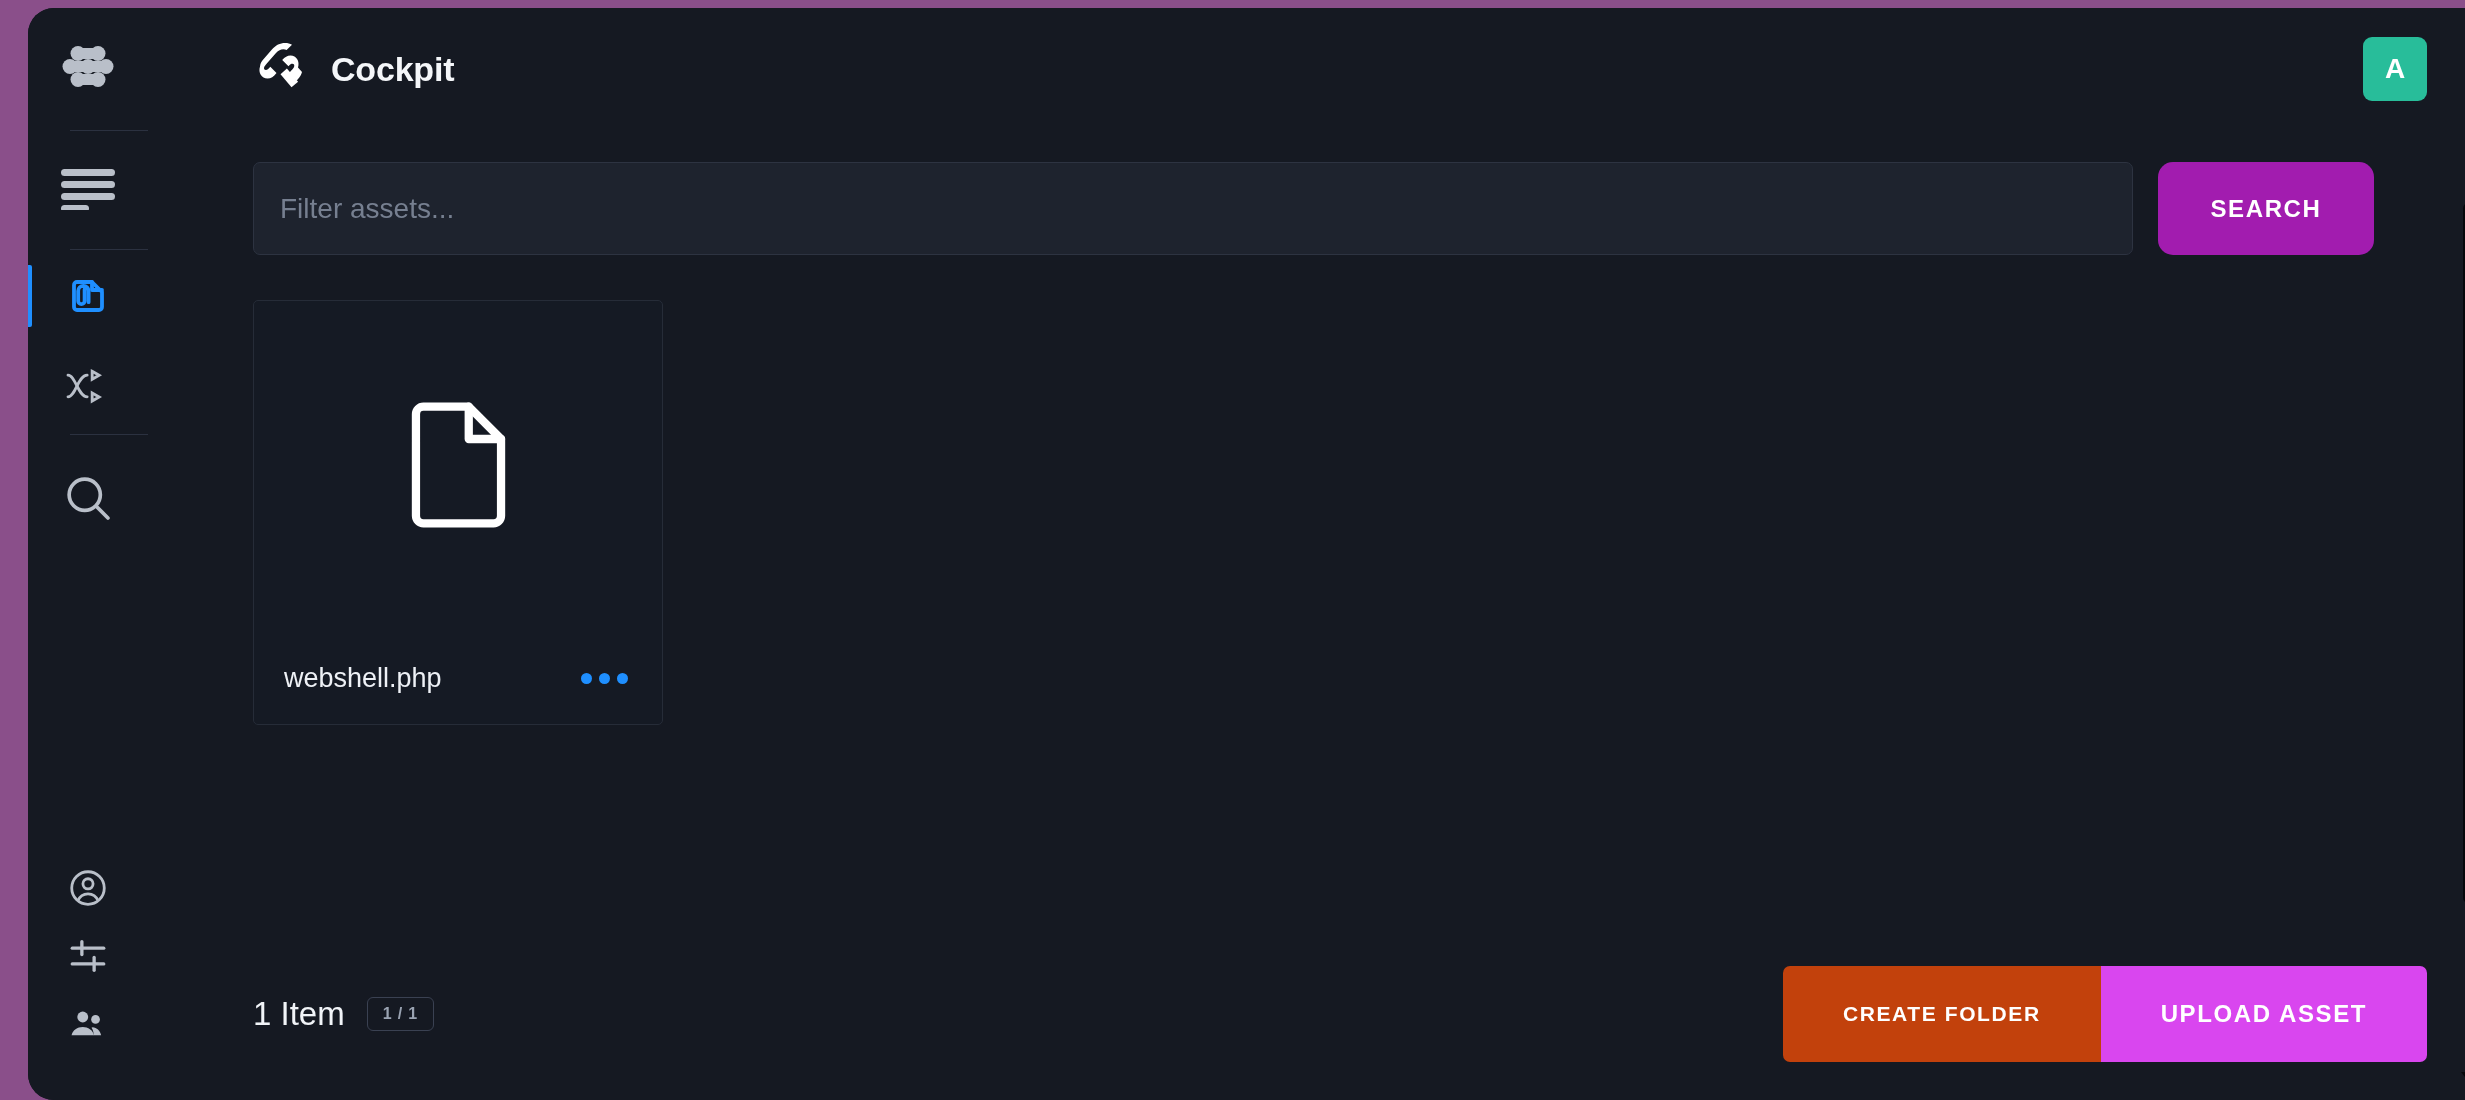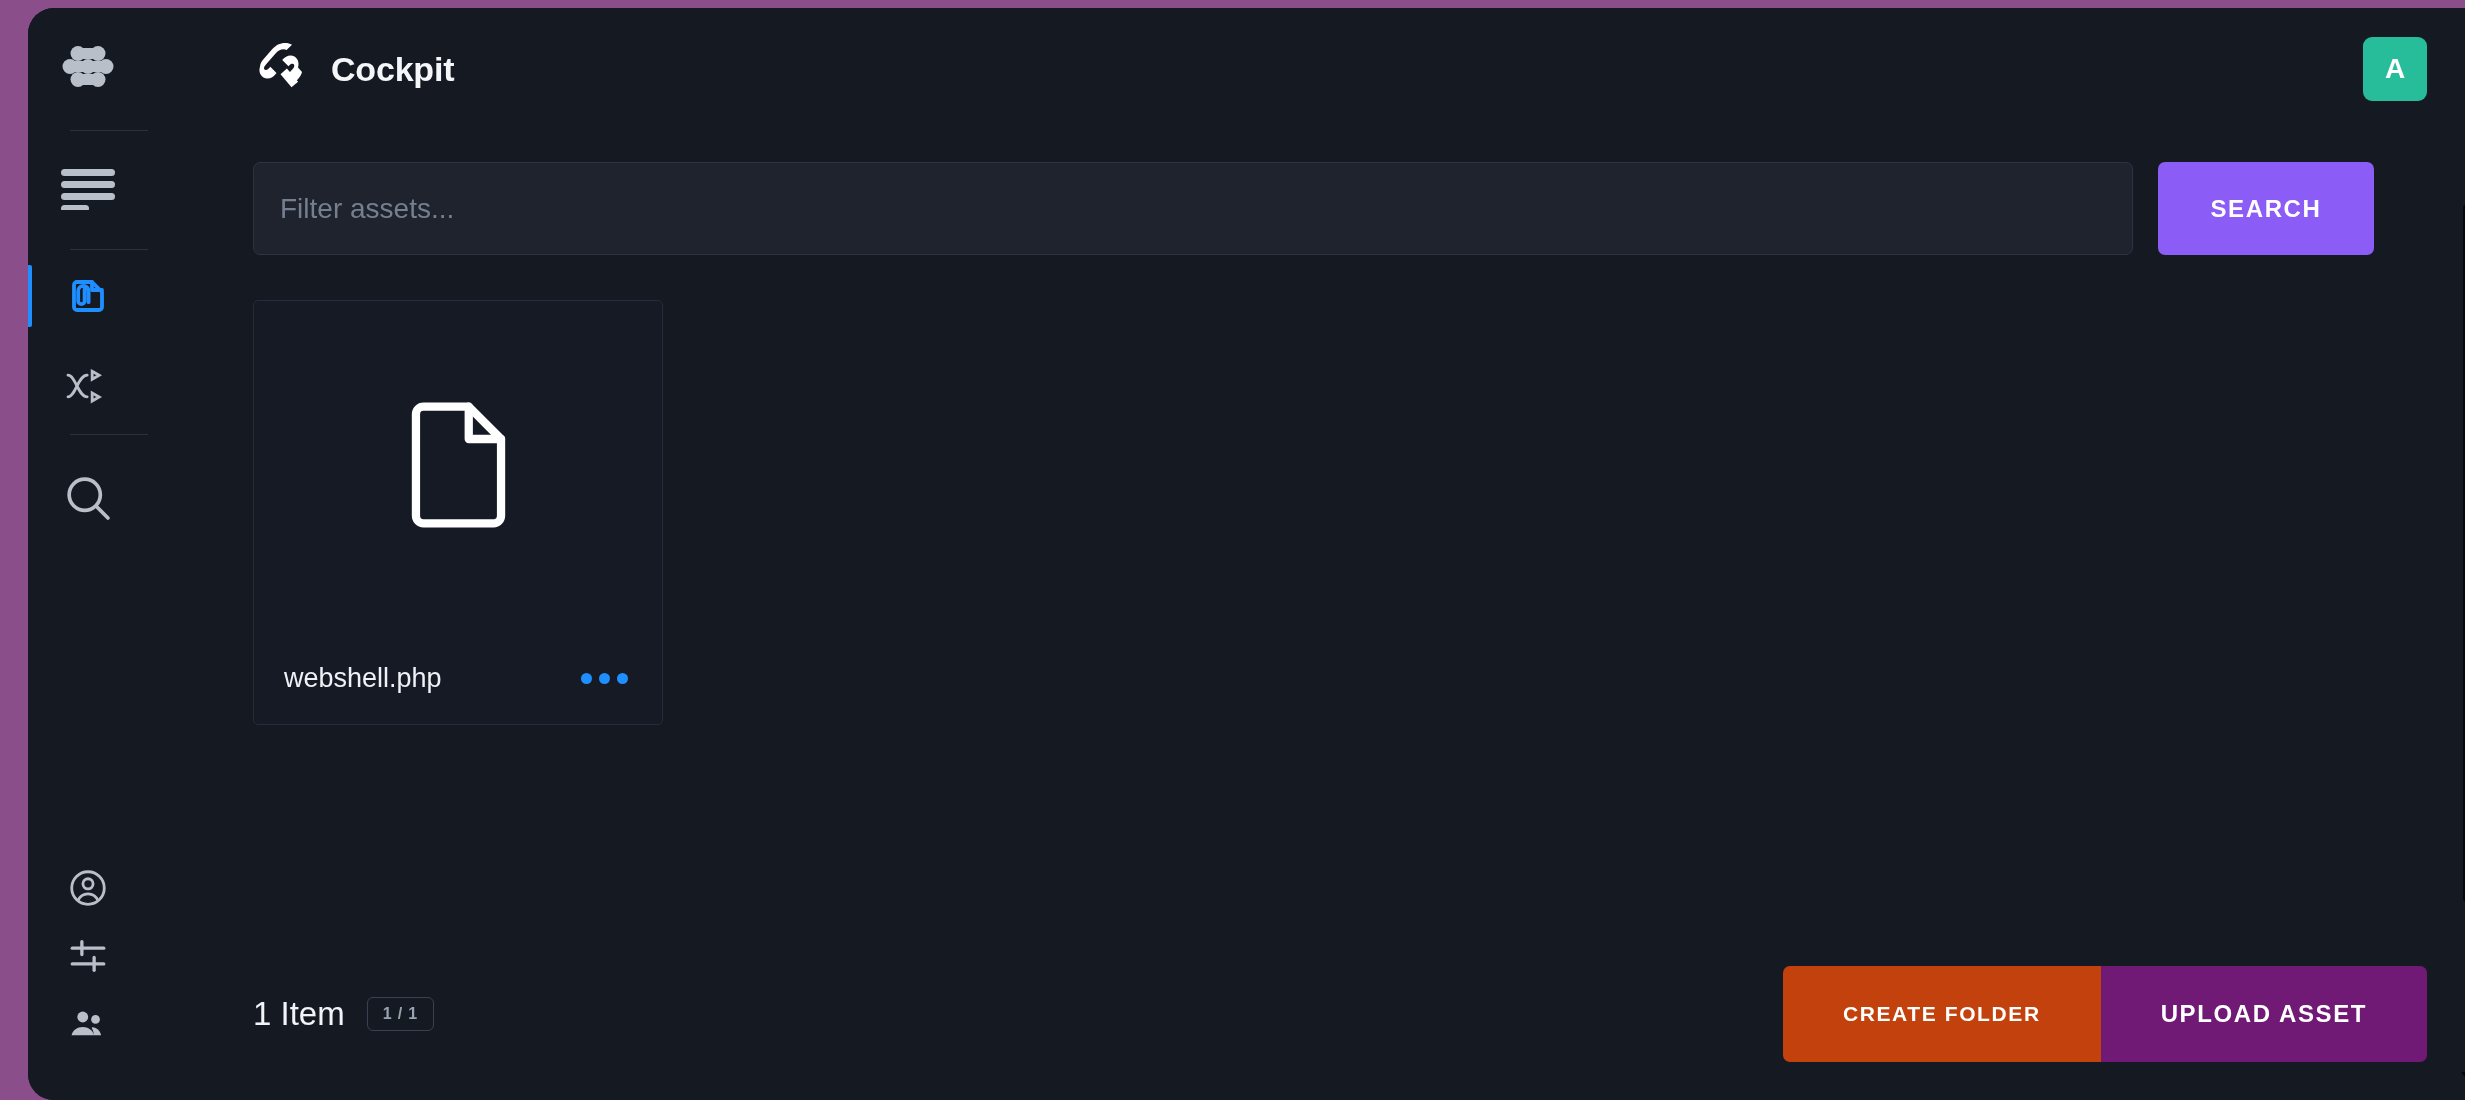--- a/index.html
+++ b/index.html
@@ -124,23 +124,23 @@
     color:#e7eaf0;
     font-size:28px;
     font-family:"Liberation Sans", sans-serif;
     outline:none;
   }
   .filter-input::placeholder { color:#767f90; }
   .search-btn {
     flex:0 0 auto;
     width:216px;
     height:93px;
-    background:#8b5cf6;
+    background:#a21caf;
     border:none;
-    border-radius:7px;
+    border-radius:15px;
     color:#ffffff;
     font-size:24px;
     font-weight:bold;
     letter-spacing:1.6px;
     font-family:"Liberation Sans", sans-serif;
     cursor:pointer;
   }
 
   
   .asset-grid {
@@ -228,21 +228,21 @@
     color:#ffffff;
     font-size:21px;
     font-weight:bold;
     letter-spacing:1.6px;
     font-family:"Liberation Sans", sans-serif;
     cursor:pointer;
   }
   .btn-upload {
     height:96px;
     padding:0 60px;
-    background:#701a75;
+    background:#d946ef;
     border:none;
     border-radius:0 7px 7px 0;
     color:#ffffff;
     font-size:24px;
     font-weight:bold;
     letter-spacing:1.6px;
     font-family:"Liberation Sans", sans-serif;
     cursor:pointer;
   }
 

